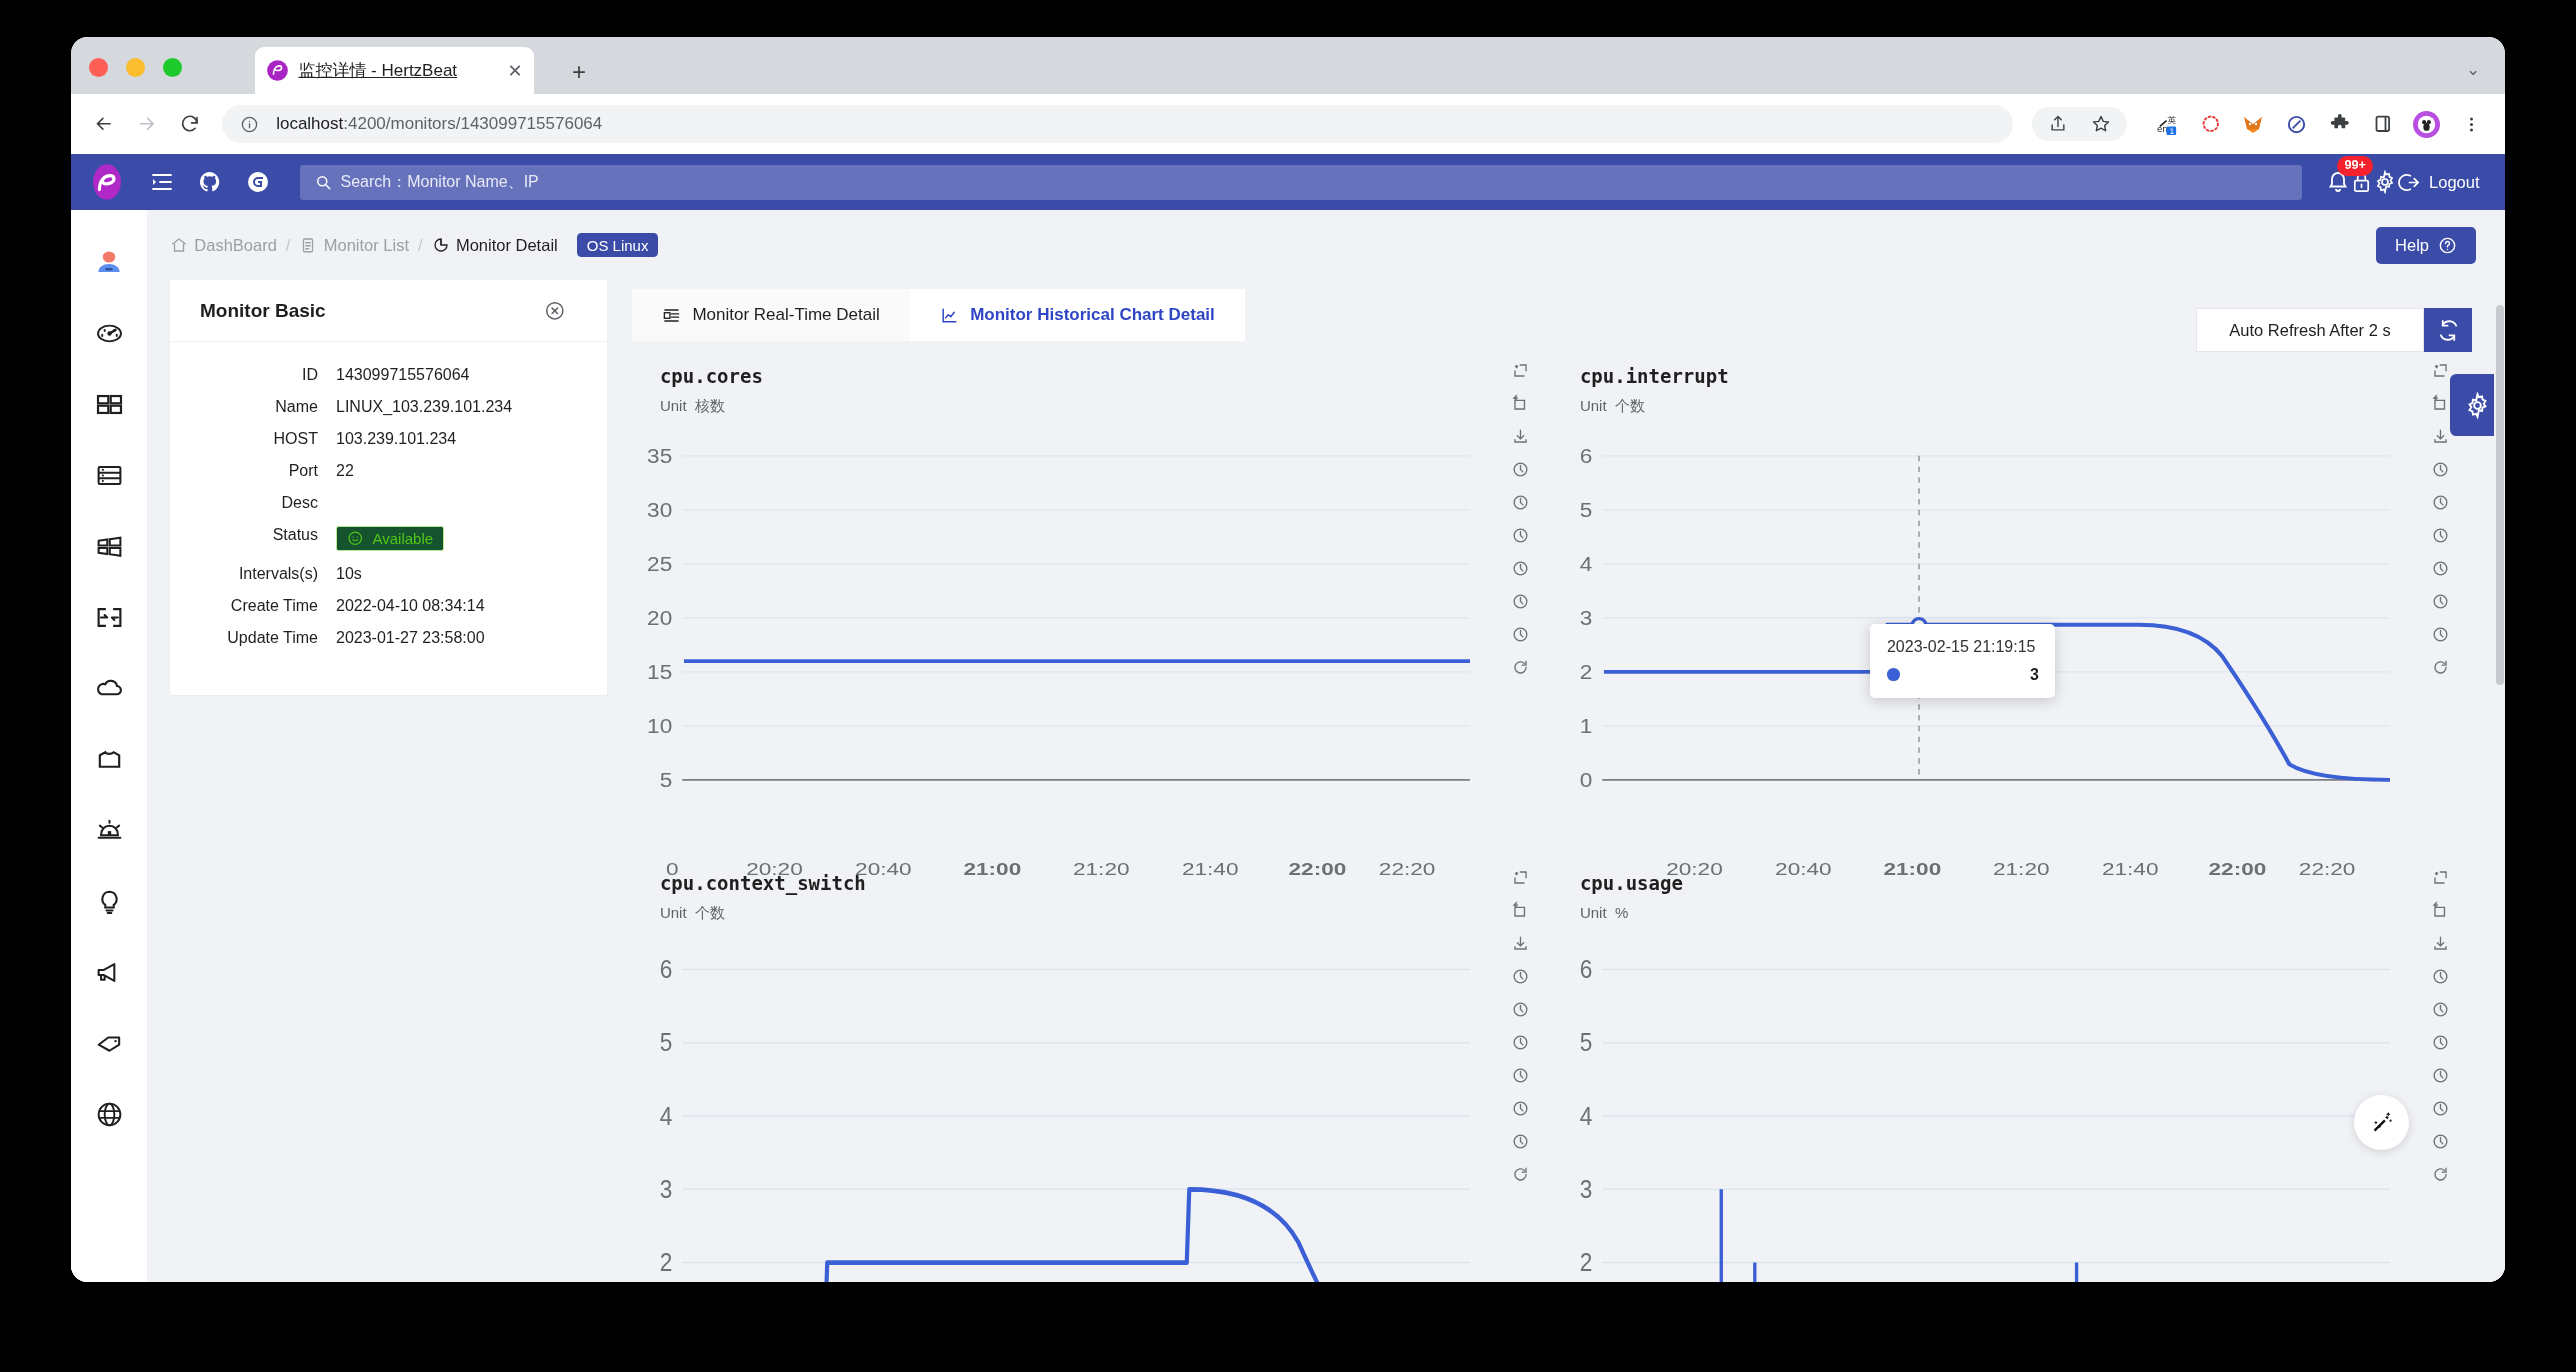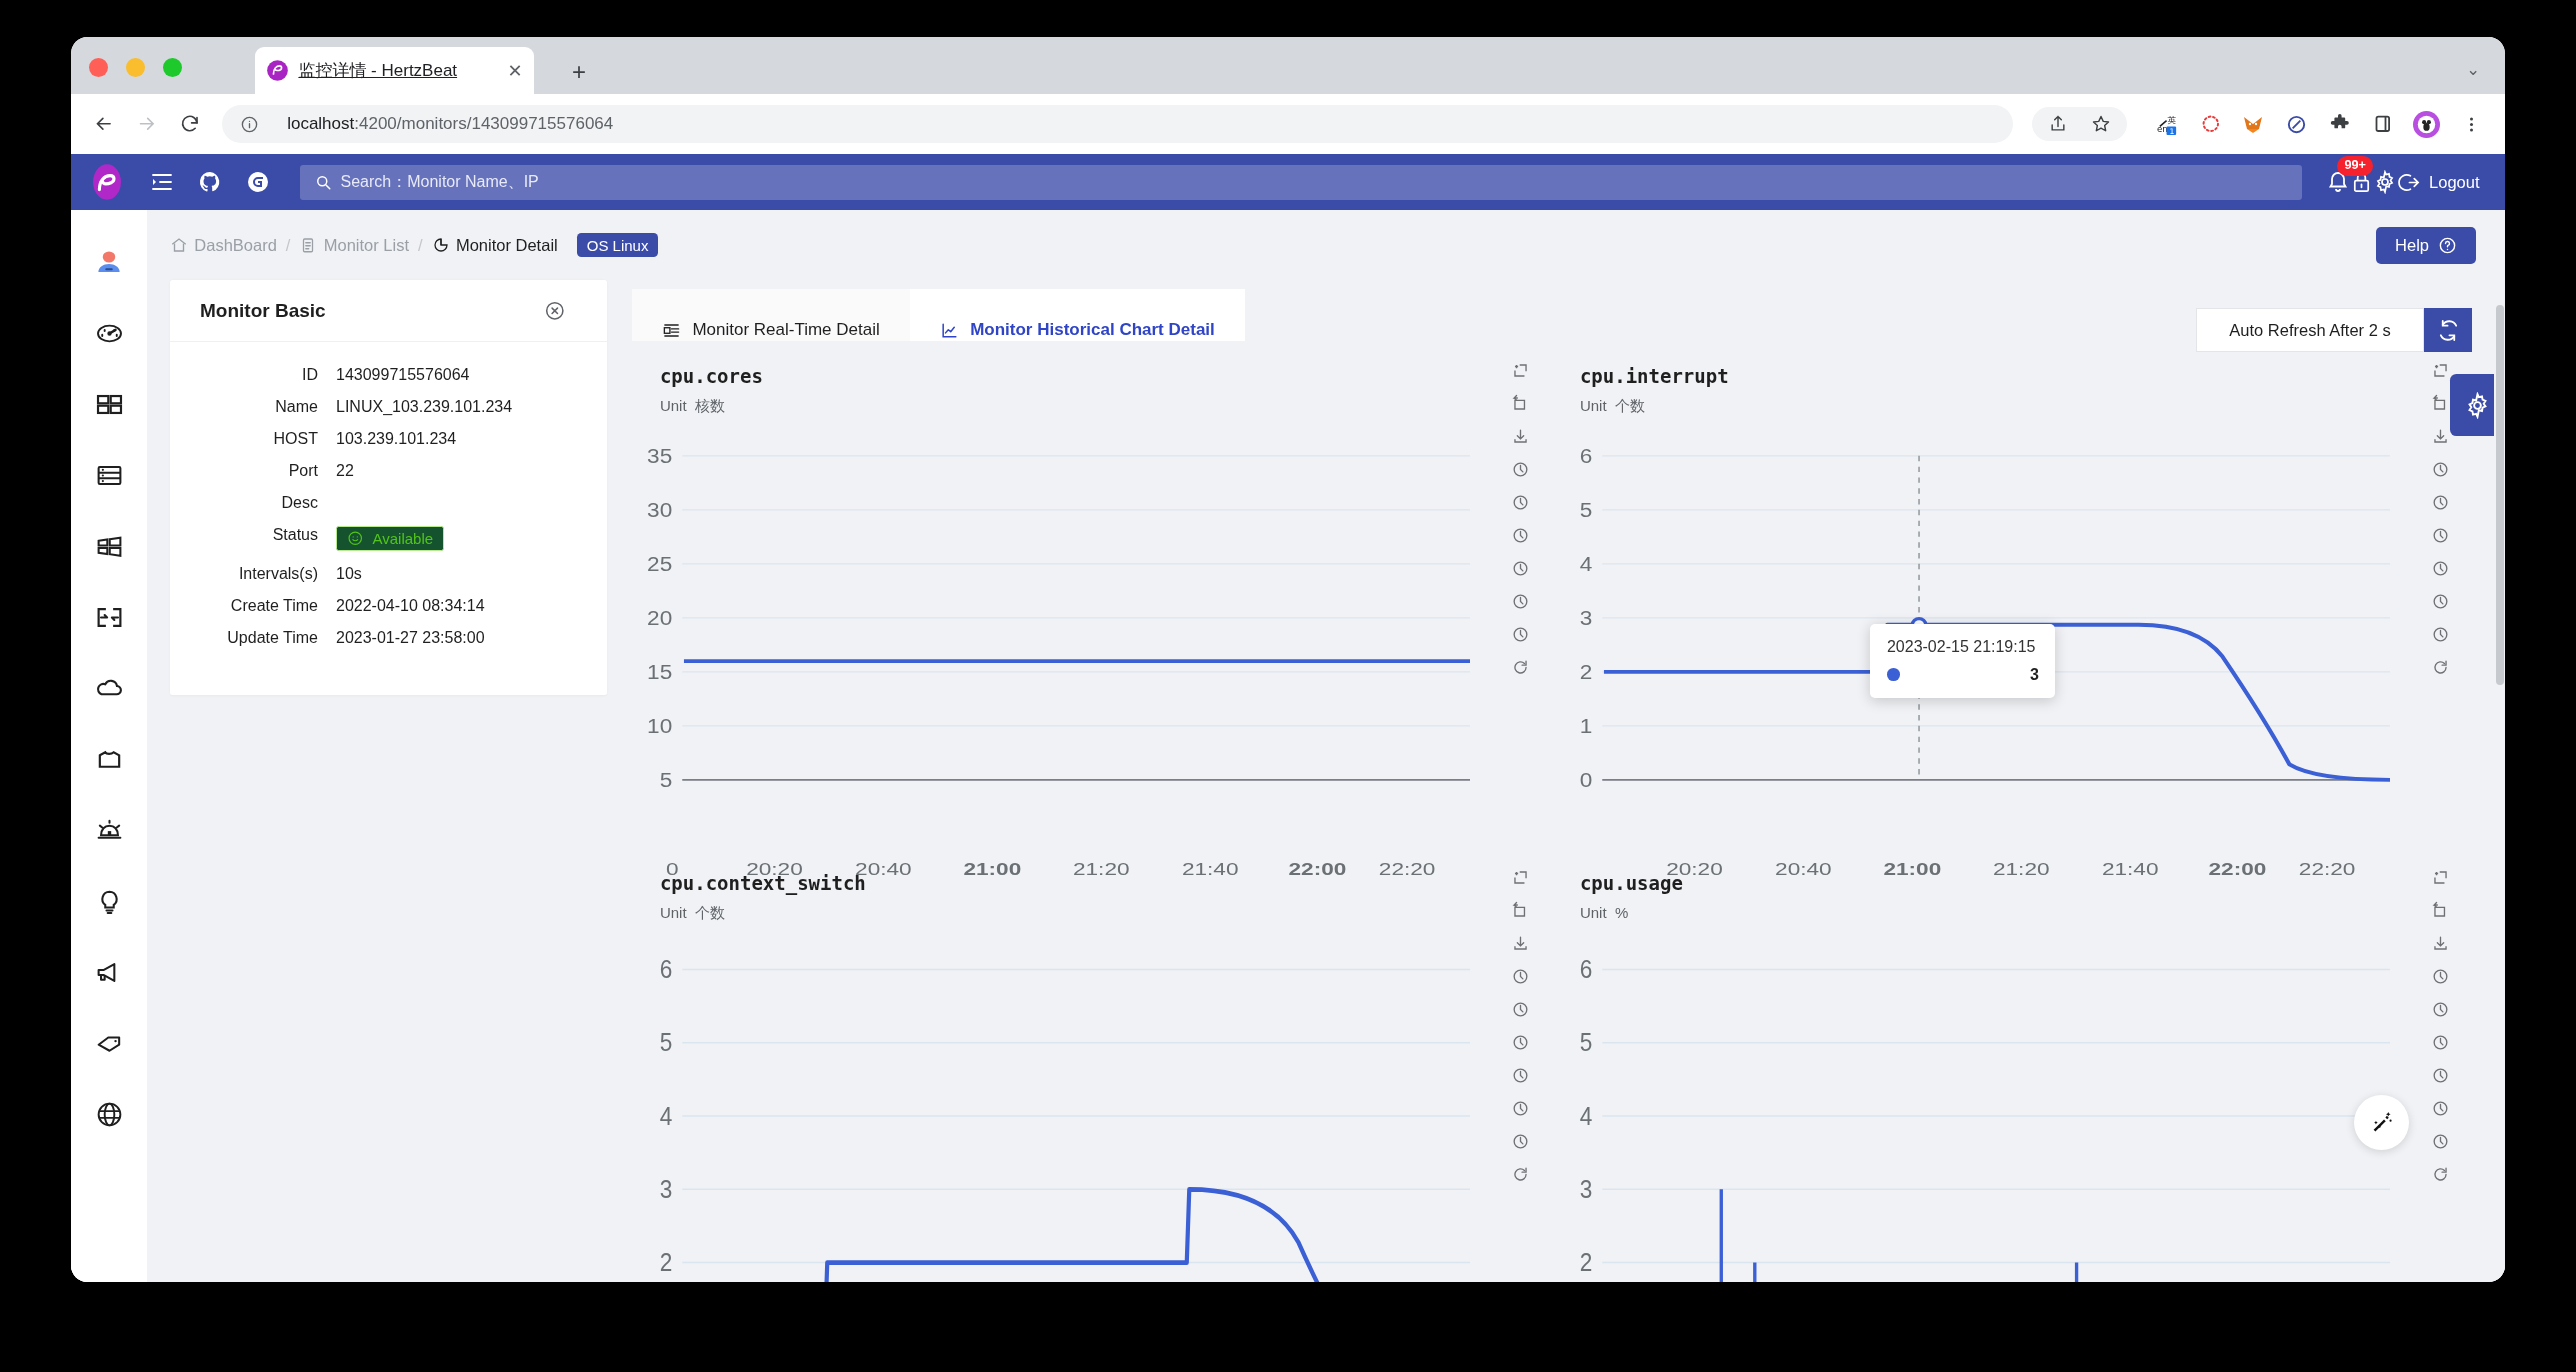--- a/index.html
+++ b/index.html
@@ -12,21 +12,21 @@
   .l-red{background:#ff5f57;}.l-yel{background:#f9bd2e;}.l-grn{background:#1dc92b;}
   .tab{position:absolute;left:184px;top:10px;width:279px;height:47px;background:#fff;border-radius:9px 9px 0 0;display:flex;align-items:center;padding:0 11.4px;box-sizing:border-box;}
   .tab-fav{width:23px;height:23px;flex:0 0 23px;}
   .tab-title{font-size:17px;color:#202124;margin-left:9px;white-space:nowrap;overflow:hidden;flex:1;text-decoration:underline;}
   .tab-x{font-size:18px;color:#5f6368;margin-left:3.8px;}
   .newtab{position:absolute;left:501px;top:23px;font-size:24px;color:#3c4043;line-height:1;}
   .wcaret{position:absolute;right:25px;top:23px;font-size:16.5px;color:#5f6368;}
   .navbar{height:60px;background:#fff;display:flex;align-items:center;padding:0 21.6px;box-sizing:border-box;}
   .navicon{color:#3c4043;margin-right:21.6px;display:flex;align-items:center;}
   .urlbar{flex:1;height:38px;background:#f1f3f4;border-radius:19px;display:flex;align-items:center;padding:0 18px;box-sizing:border-box;margin-right:19px;}
-  .urltext{font-size:17px;color:#202124;margin-left:28px;}
+  .urltext{font-size:17px;color:#202124;margin-left:17px;}
   .urltext .dim{color:#5f6368;}
   .navright{display:flex;align-items:center;gap:19px;}
   .ext{width:24px;height:24px;display:flex;align-items:center;justify-content:center;font-size:19px;}
   .pill{background:#f1f3f4;border-radius:19px;display:flex;align-items:center;gap:19px;padding:5px 14px;margin-right:9px;}
   .avatar-b{width:27px;height:27px;border-radius:50%;background:#b94fe0;display:flex;align-items:center;justify-content:center;font-size:15px;}
   
   .app{position:absolute;left:0;top:117px;right:0;bottom:0;background:#f0f2f5;overflow:hidden;}
   .apphead{height:56px;background:#3b4ba8;display:flex;align-items:center;padding:0 16.5px;box-sizing:border-box;}
   .logo{width:38px;height:38px;flex:0 0 38px;}
   .hicon{margin-left:24px;color:#fff;display:flex;align-items:center;}
@@ -53,21 +53,21 @@
   .cardhead{height:62px;display:flex;align-items:center;justify-content:space-between;padding:0 41px 0 30px;border-bottom:0.6px solid #f0f0f0;box-sizing:border-box;}
   .cardtitle{font-size:19px;font-weight:bold;color:#1f1f1f;}
   .desclist{padding:24px 0 34px 0;}
   .drow{display:flex;margin-bottom:14px;font-size:16px;}
   .dlabel{width:166px;text-align:right;color:#1f1f1f;padding-right:18px;box-sizing:border-box;}
   .dval{color:#1f1f1f;}
   .statusbadge{display:inline-flex;align-items:center;gap:9px;border:0.6px solid #b7eb8f;background:#14532d;color:#52c41a;border-radius:2.5px;padding:3.2px 10px;font-size:15px;}
   
   .right{flex:1;padding:0 18px 0 25px;display:flex;flex-direction:column;min-width:0;}
   .tabsrow{display:flex;align-items:flex-end;position:relative;height:61px;}
-  .tabbtn{height:52px;display:flex;align-items:flex-end;gap:11.4px;padding:0 29px;font-size:17px;color:#1f1f1f;background:#fafafa;border:0.6px solid transparent;box-sizing:border-box;}
+  .tabbtn{height:52px;display:flex;align-items:center;gap:11.4px;padding:0 29px;font-size:17px;color:#1f1f1f;background:#fafafa;border:0.6px solid transparent;box-sizing:border-box;}
   .tabbtn.on{background:#fff;color:#2f45c5;font-weight:bold;}
   .refreshwrap{position:absolute;right:0;bottom:-11.4px;display:flex;align-items:stretch;}
   .refselect{width:228px;height:44px;background:#fff;border:0.6px solid #e3e5e8;display:flex;align-items:center;justify-content:center;font-size:16.5px;color:#1f1f1f;box-sizing:border-box;}
   .refbtn{width:48px;height:44px;background:#3b4ba8;display:flex;align-items:center;justify-content:center;}
   .charts{flex:1;overflow:hidden;display:flex;flex-wrap:wrap;align-content:flex-start;margin-top:9px;}
   .chartbox{width:50%;height:507px;position:relative;box-sizing:border-box;padding:0 0 0 6.3px;}
   .ctitle{font-size:19px;font-weight:bold;color:#1f1f1f;font-family:"DejaVu Sans Mono",monospace;margin:15px 0 0 21.6px;}
   .cunit{font-size:15px;color:#5f6368;margin:10px 0 0 21.6px;}
   .cplot{position:absolute;left:0;right:82px;top:75px;bottom:0;}
   .ctools{position:absolute;right:21.6px;top:11.4px;display:flex;flex-direction:column;gap:14px;align-items:center;}

